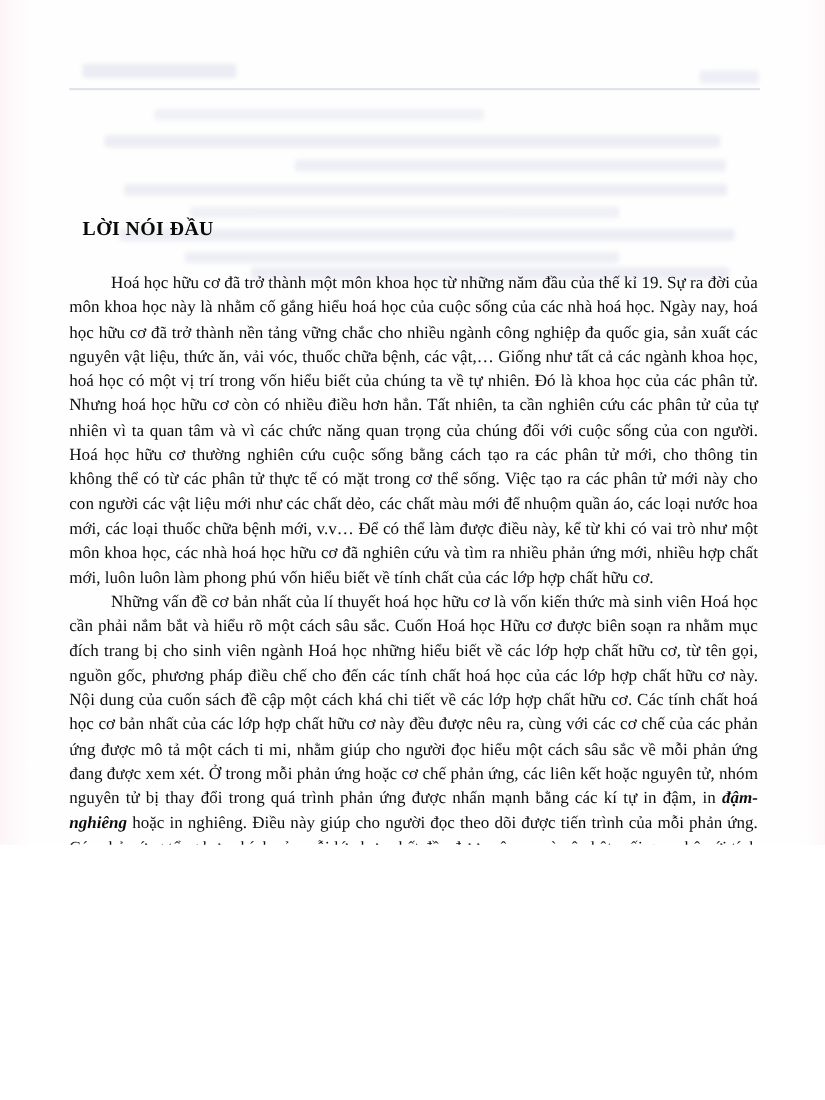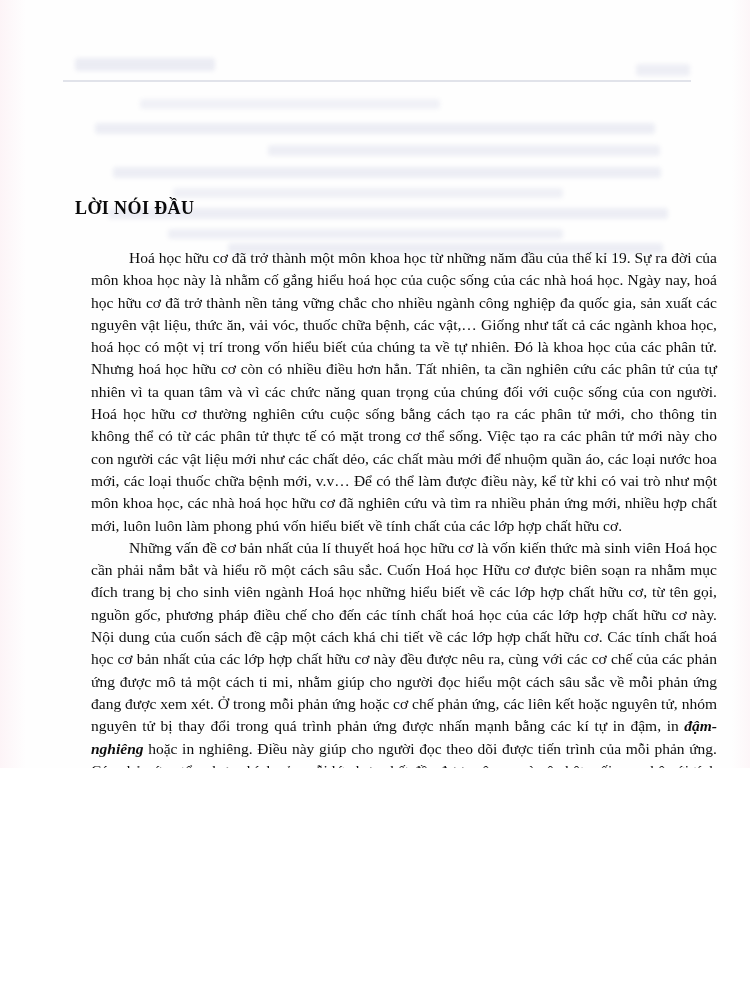--- a/index.html
+++ b/index.html
@@ -33,21 +33,20 @@
   .heading {
     position:absolute; left:75px; top:197px; margin:0;
     font-size:18px; font-weight:700; letter-spacing:0.4px;
     color:#0a0a0a; line-height:22px;
   }
   
   .body-text {
     position:absolute; left:63px; top:247px; width:626px;
     font-size:15.5px; line-height:22.3px; color:#0d0d0d;
     text-align:justify;
-    margin-left:28px;
   }
   .body-text p { margin:0; text-indent:38px; }
   .it { }
   .bd { font-weight:400; }
   .bdit { font-weight:700; font-style:italic; }
   
   .scanner-bar {
     position:absolute; left:47px; top:951px;
     display:flex; align-items:center; gap:14px;
     font-family:"Liberation Sans","DejaVu Sans",sans-serif;

